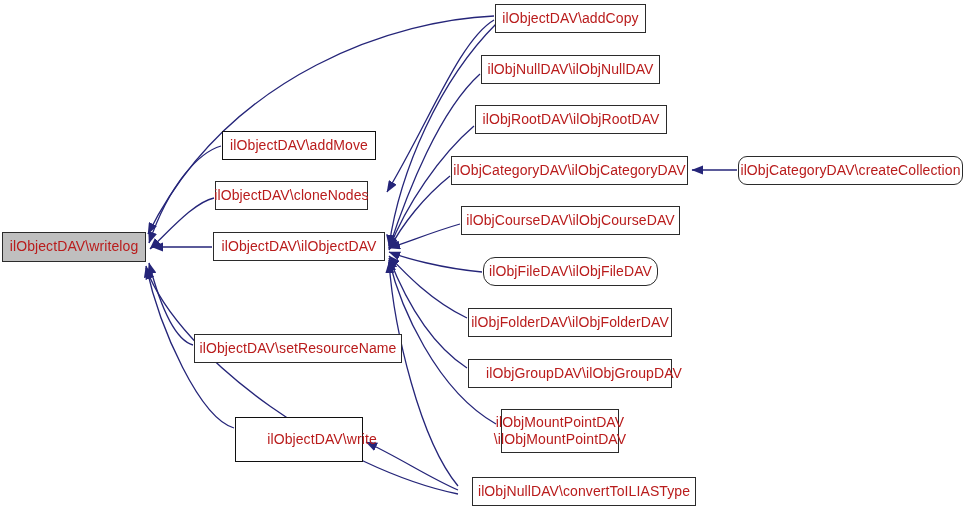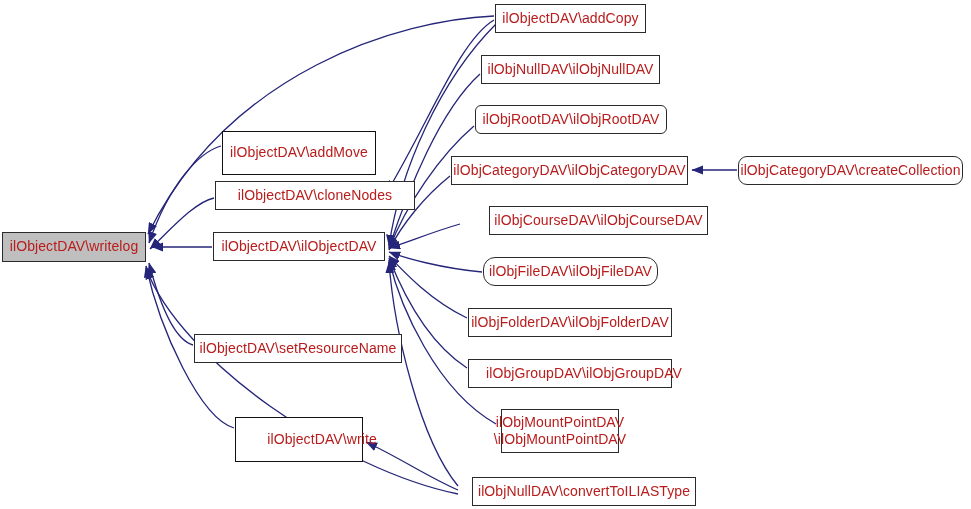--- a/index.html
+++ b/index.html
@@ -86,28 +86,28 @@
         <path d="M 496,424 C 436,390 400,306 389,260" fill="none" stroke="#252579" stroke-width="1.3" marker-end="url(#arrowhead)"></path>
         <path d="M 458,486 C 420,440 394,330 389,262" fill="none" stroke="#252579" stroke-width="1.3" marker-end="url(#arrowhead)"></path>
         <path d="M 458,490 C 430,478 400,458 366,442" fill="none" stroke="#252579" stroke-width="1.3" marker-end="url(#arrowhead)"></path>
         <path d="M 737,170 L 692,170" fill="none" stroke="#252579" stroke-width="1.3" marker-end="url(#arrowhead)"></path>
       </g>
   </svg>
   <div id="nodes">
       <div class="node root thick" style="left: 2px; top: 232px; width: 144px; height: 30px;"><span>ilObjectDAV\writelog</span></div>
       <div class="node thick" style="left: 495px; top: 4px; width: 151px; height: 29px;"><span>ilObjectDAV\addCopy</span></div>
       <div class="node thick" style="left: 481px; top: 55px; width: 179px; height: 29px;"><span>ilObjNullDAV\ilObjNullDAV</span></div>
-      <div class="node thick" style="left: 475px; top: 105px; width: 192px; height: 29px; border-radius: 6px;"><span>ilObjRootDAV\ilObjRootDAV</span></div>
+      <div class="node thick" style="left: 475px; top: 105px; width: 192px; height: 29px;"><span>ilObjRootDAV\ilObjRootDAV</span></div>
       <div class="node thick" style="left: 451px; top: 156px; width: 237px; height: 29px;"><span>ilObjCategoryDAV\ilObjCategoryDAV</span></div>
-      <div class="node thick" style="left: 461px; top: 206px; width: 219px; height: 29px; margin-left: 28px;"><span>ilObjCourseDAV\ilObjCourseDAV</span></div>
+      <div class="node thick" style="left: 461px; top: 206px; width: 219px; height: 29px;"><span>ilObjCourseDAV\ilObjCourseDAV</span></div>
       <div class="node thick" style="left: 483px; top: 257px; width: 175px; height: 29px; border-radius: 12px;"><span>ilObjFileDAV\ilObjFileDAV</span></div>
       <div class="node thick" style="left: 468px; top: 308px; width: 204px; height: 29px;"><span>ilObjFolderDAV\ilObjFolderDAV</span></div>
       <div class="node thick" style="left: 468px; top: 359px; width: 204px; height: 29px; padding-left: 28px;"><span>ilObjGroupDAV\ilObjGroupDAV</span></div>
       <div class="node thick two-line" style="left: 501px; top: 409px; width: 118px; height: 44px;"><span>ilObjMountPointDAV<br>\ilObjMountPointDAV</span></div>
       <div class="node thick" style="left: 472px; top: 477px; width: 224px; height: 29px;"><span>ilObjNullDAV\convertToILIASType</span></div>
-      <div class="node" style="left: 222px; top: 131px; width: 154px; height: 44px;"><span>ilObjectDAV\addMove</span></div>
-      <div class="node thick" style="left: 215px; top: 181px; width: 200px; height: 29px;"><span>ilObjectDAV\cloneNodes</span></div>
+      <div class="node" style="left: 222px; top: 131px; width: 154px; height: 29px;"><span>ilObjectDAV\addMove</span></div>
+      <div class="node thick" style="left: 215px; top: 181px; width: 153px; height: 29px;"><span>ilObjectDAV\cloneNodes</span></div>
       <div class="node thick" style="left: 213px; top: 232px; width: 172px; height: 29px; text-align: center;"><span>ilObjectDAV\ilObjectDAV</span></div>
       <div class="node thick" style="left: 194px; top: 334px; width: 208px; height: 29px;"><span>ilObjectDAV\setResourceName</span></div>
       <div class="node" style="left: 235px; top: 417px; width: 128px; height: 45px; padding-left: 46px;"><span>ilObjectDAV\write</span></div>
       <div class="node thick" style="left: 738px; top: 156px; width: 225px; height: 29px; border-radius: 9px;"><span>ilObjCategoryDAV\createCollection</span></div>
     </div>
 </div>
 
 </body></html>

